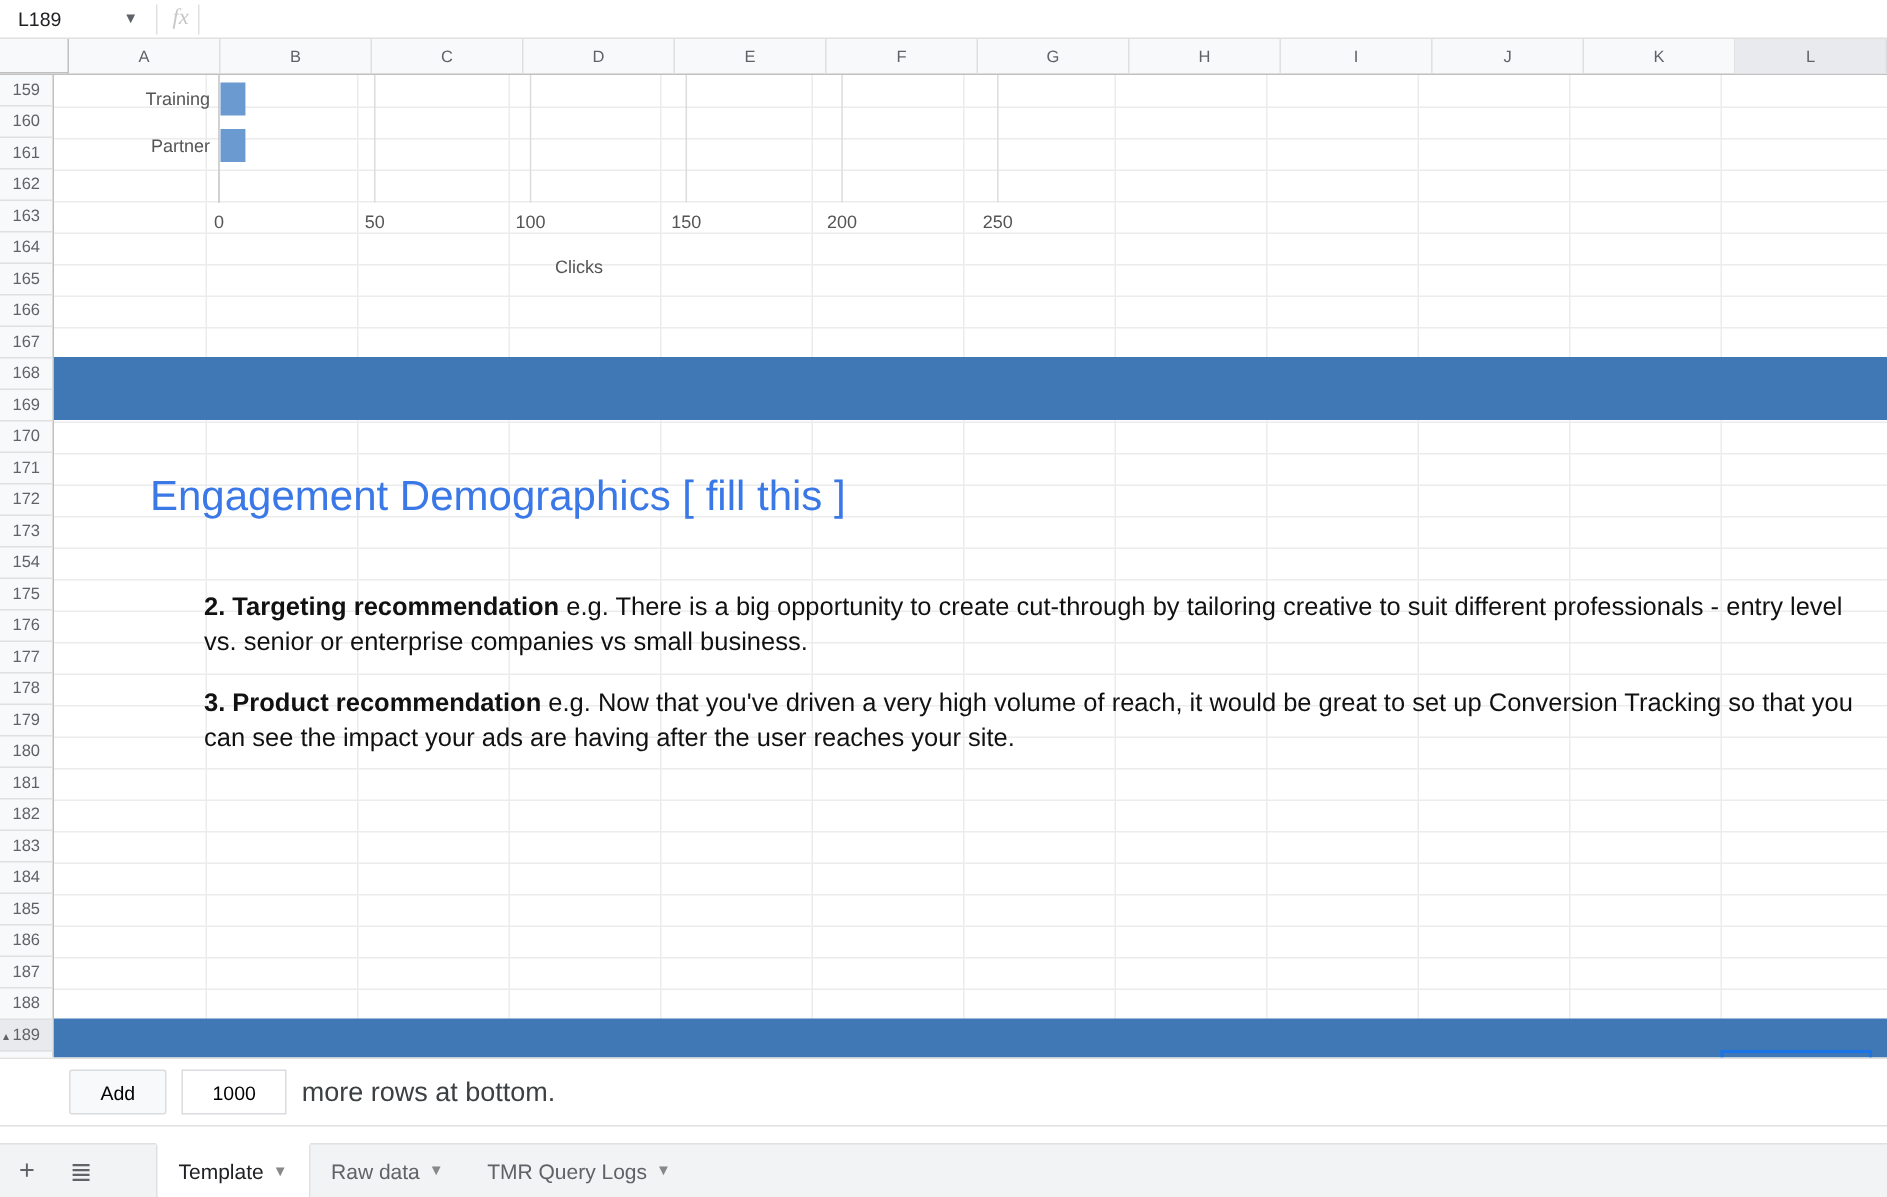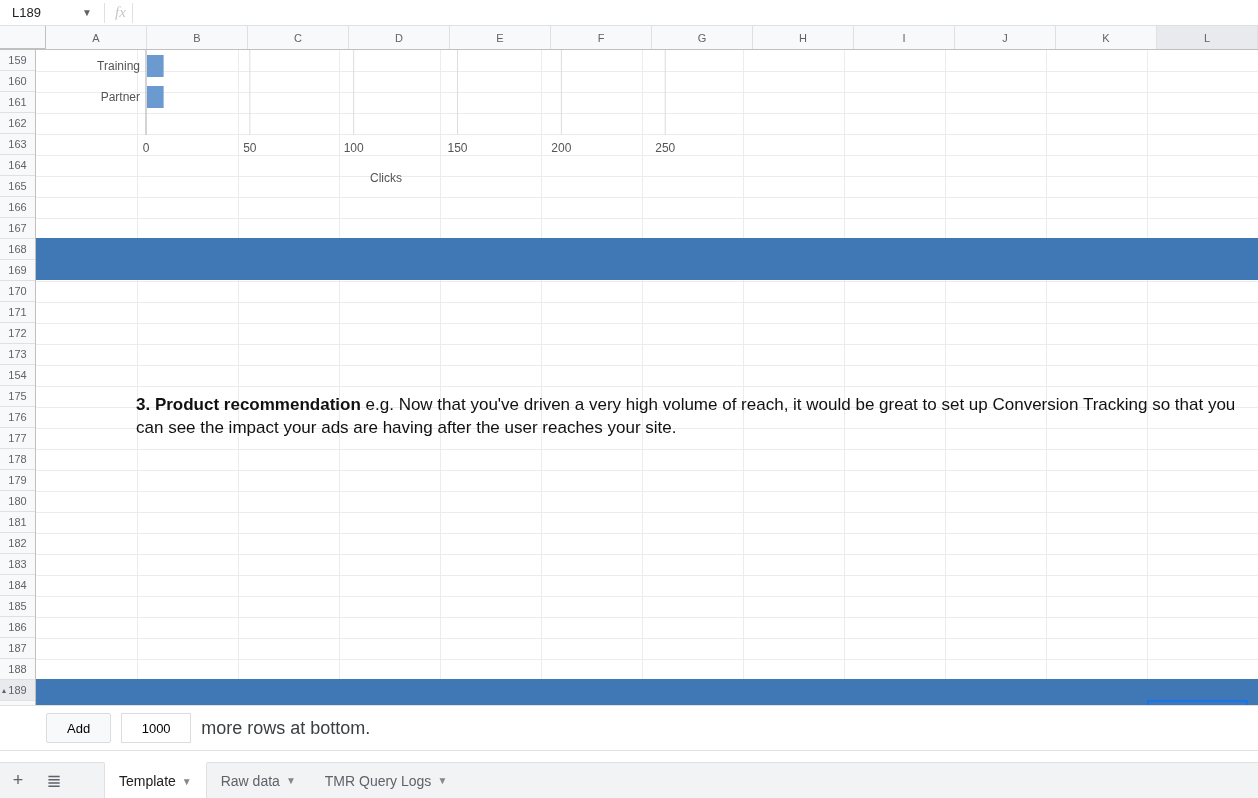--- a/index.html
+++ b/index.html
@@ -270,22 +270,24 @@
           <text x="44" y="51" text-anchor="end">Partner</text>
         </g>
 
       <line x1="50" y1="85" x2="590" y2="85" stroke="#ccc" stroke-width="0"></line>
 
       <text id="chart-xlabel" x="290" y="132" text-anchor="middle" font-size="13">Clicks</text>
     </svg>
 
     <div class="blue-band" style="top:188px;"></div>
 
+    <div class="heading" style="top:265px;">Engagement Demographics [ fill this ]</div>
 
     <div class="recs" style="top:344px;">
+      <p><b>2. Targeting recommendation</b><span> e.g. There is a big opportunity to create cut-through by tailoring creative to suit different professionals - entry level vs. senior or enterprise companies vs small business.</span></p>
       <p><b>3. Product recommendation</b><span> e.g. Now that you've driven a very high volume of reach, it would be great to set up Conversion Tracking so that you can see the impact your ads are having after the user reaches your site.</span></p>
     </div>
 
     <div class="blue-band" style="top:629px;"></div>
 
     <div class="active-cell" style="left:1111px; top:650px;">
       
     </div>
 
   </div>

